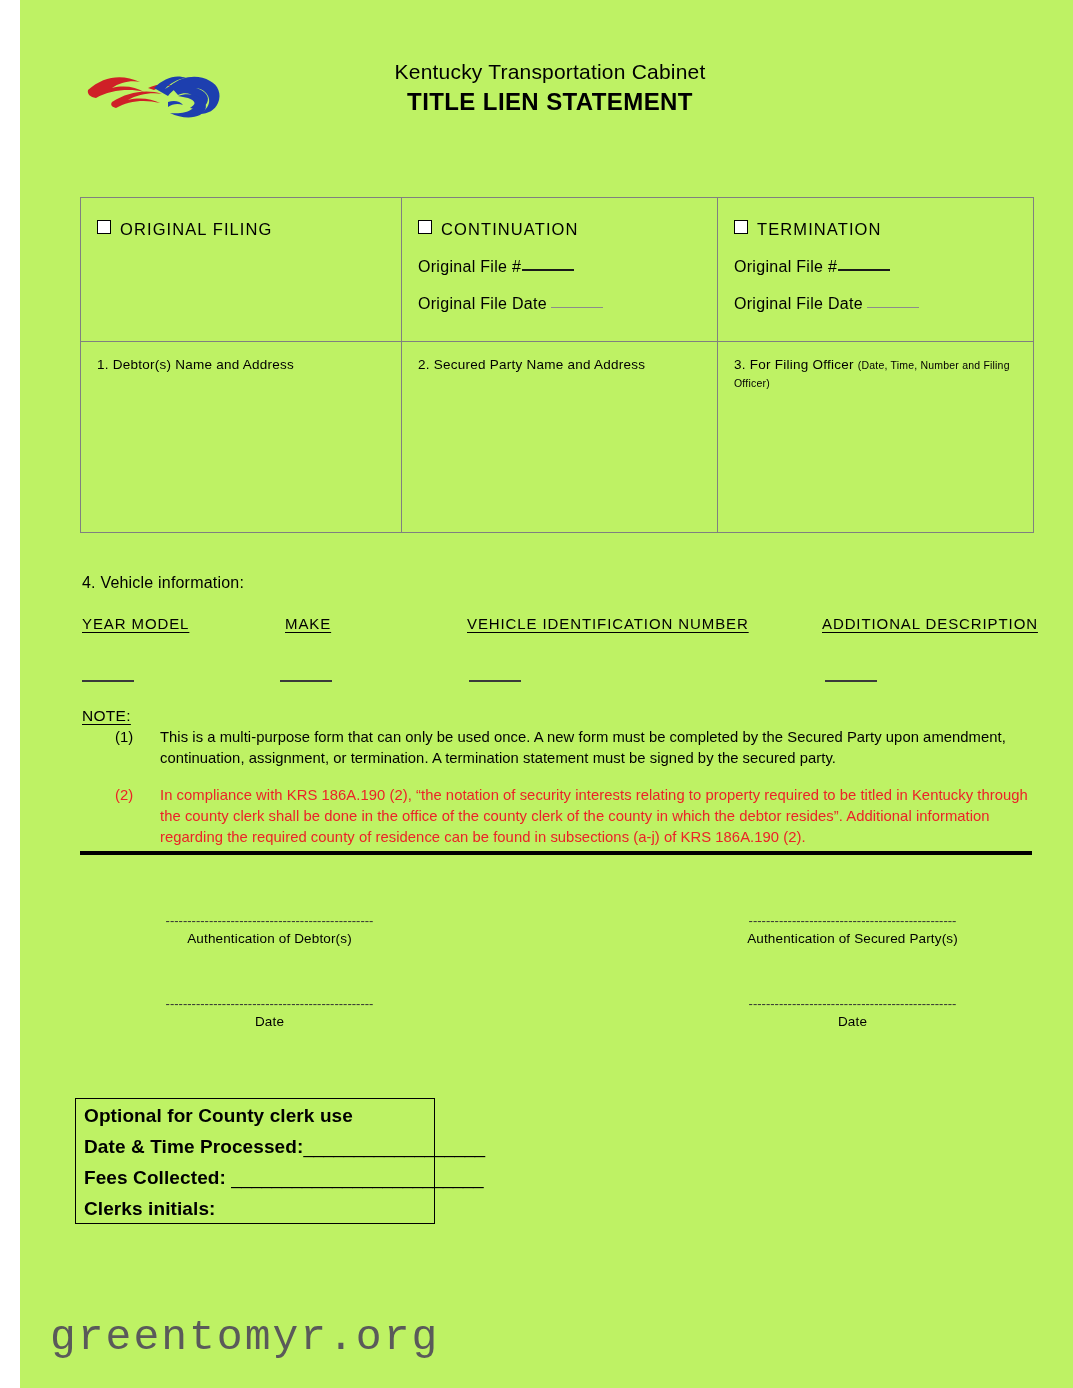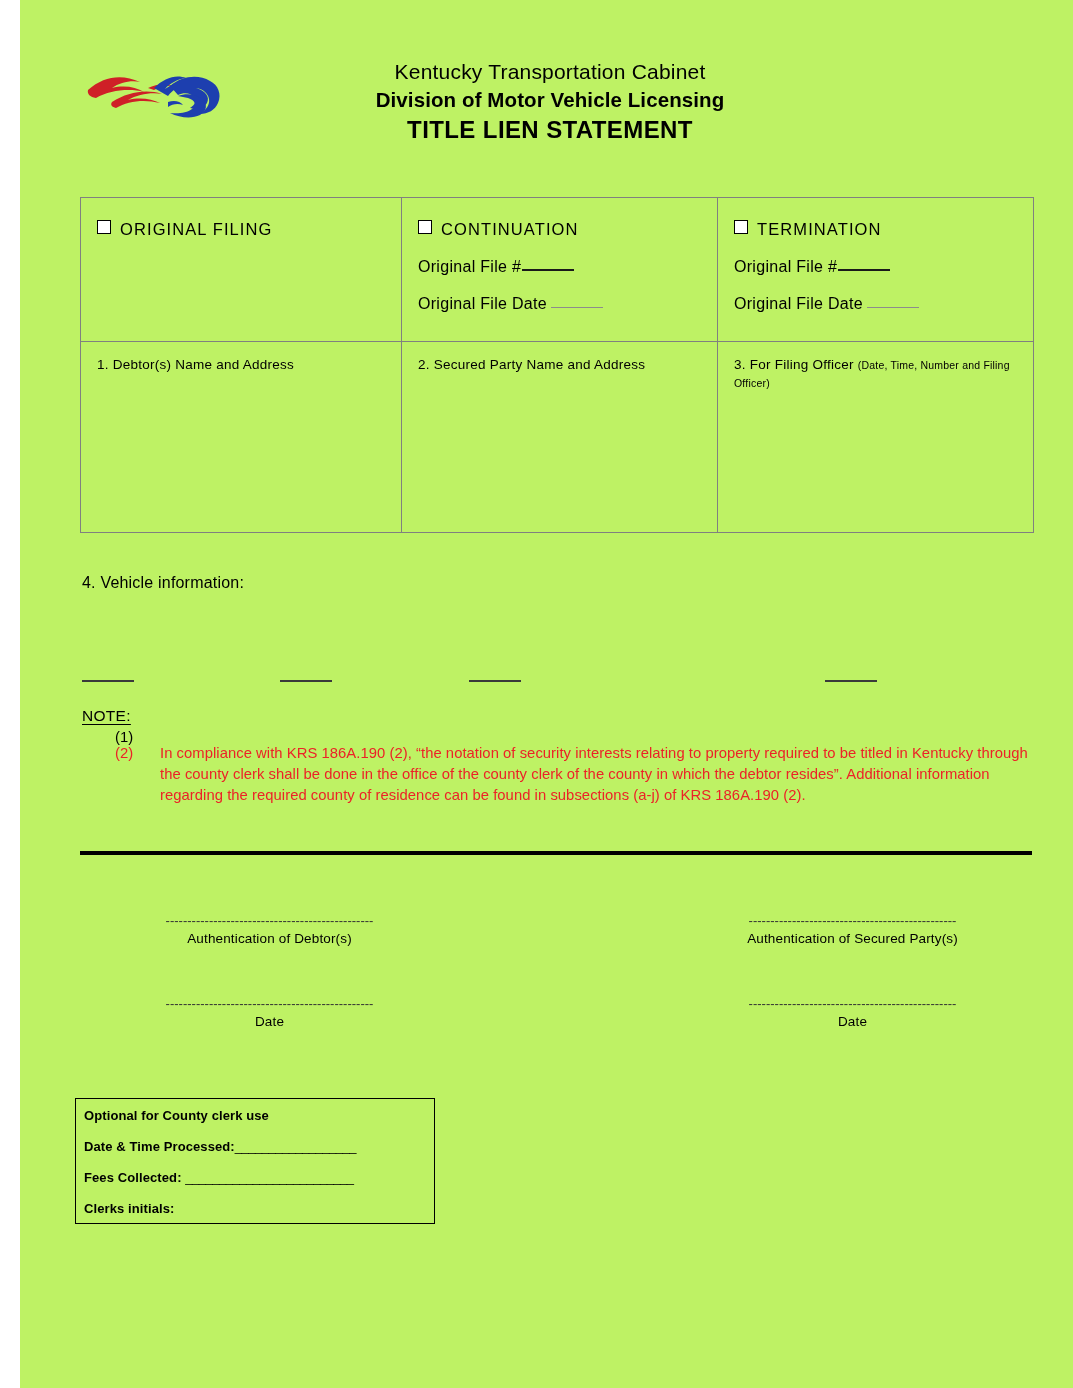--- a/index.html
+++ b/index.html
@@ -272,21 +272,21 @@
     position: absolute;
     left: 55px;
     top: 1098px;
     width: 360px;
     height: 126px;
     border: 1.6px solid #000;
     box-sizing: border-box;
     padding: 9px 0 0 8px;
   }
   .clerk-line {
-    font-size: 13px;
+    font-size: 19px;
     font-weight: bold;
     line-height: 16px;
     margin-bottom: 15px;
     letter-spacing: 0.1px;
     white-space: nowrap;
   }
   .clerk-line:last-child { margin-bottom: 0; }
   .dash-fill {
     font-weight: normal;
     letter-spacing: -0.5px;
@@ -320,21 +320,20 @@
 
         <path d="M72 30 C82 20, 94 16, 104 20 C96 21, 88 25, 83 31 C92 24, 102 22, 110 25 C100 26, 91 31, 86 38 Z" fill="#1d3faf"></path>
         <path d="M88 28 C100 18, 116 16, 128 23 C136 27, 140 36, 136 45 C133 52, 126 56, 118 56 C124 52, 128 47, 127 41 C126 35, 121 31, 114 30 C124 33, 128 39, 125 45 C122 50, 115 52, 108 50 C113 47, 115 43, 112 39 C109 35, 102 34, 96 37 Z" fill="#1d3faf"></path>
         <path d="M96 38 C104 35, 114 36, 120 41 C126 46, 125 53, 118 57 C110 61, 98 60, 88 55 C96 56, 105 55, 110 51 C115 47, 113 42, 106 40 Z" fill="#1d3faf"></path>
         <path d="M86 44 C92 42, 98 43, 101 47 C96 45, 90 46, 86 49 Z" fill="#1d3faf"></path>
       </svg>
     </div>
 
     <div id="title-block">
       <div class="title-line1">Kentucky Transportation Cabinet</div>
-      <div class="title-line2">Division of Motor Vehicle Licensing</div>
       <div class="title-line3">TITLE LIEN STATEMENT</div>
     </div>
 
   </div>
 
   <table id="filing-table">
     <tbody>
         <tr class="row-top">
       <td class="col-1">
         <div class="cell-pad">
@@ -383,33 +382,40 @@
             <span class="small-note">(Date, Time, Number and Filing Officer)</span>
           </div>
         </div>
       </td>
     </tr>
   </tbody>
     </table>
 
   <div id="vehicle-heading">4. Vehicle information:</div>
 
+  <div id="vehicle-headers">
+    <span class="vh" id="vh-year">YEAR MODEL</span>
+    <span class="vh" id="vh-make">MAKE</span>
+    <span class="vh" id="vh-vin">VEHICLE IDENTIFICATION NUMBER</span>
+    <span class="vh" id="vh-desc">ADDITIONAL DESCRIPTION</span>
+  </div>
 
   <div id="vehicle-blanks">
     <span class="vblank" id="vb-1"></span>
     <span class="vblank" id="vb-2"></span>
     <span class="vblank" id="vb-3"></span>
     <span class="vblank" id="vb-4"></span>
   </div>
 
   <div id="note-label">NOTE:</div>
 
   <div id="note-list">
     <div class="note-item">
       <span class="note-num">(1)</span>
+      <span>This is a multi-purpose form that can only be used once.  A new form must be completed by the Secured Party upon amendment, continuation, assignment, or termination. A termination statement must be signed by the secured party.</span>
     </div>
     <div class="note-item note-red">
       <span class="note-num">(2)</span>
       <span>In compliance with KRS 186A.190 (2), “the notation of security interests relating to property required to be titled in Kentucky through the county clerk shall be done in the office of the county clerk of the county in which the debtor resides”.  Additional information regarding the required county of residence can be found in subsections (a-j) of KRS 186A.190 (2).</span>
     </div>
   </div>
 
   <div id="thick-rule"></div>
 
   <div id="signature-area">
@@ -432,14 +438,15 @@
     </div>
   </div>
 
   <div id="clerk-box">
     <div class="clerk-line">Optional for County clerk use</div>
     <div class="clerk-line"><span>Date &amp; Time Processed:</span><span class="dash-fill">__________________</span></div>
     <div class="clerk-line"><span>Fees Collected:</span>&nbsp;<span class="dash-fill">_________________________</span></div>
     <div class="clerk-line"><span>Clerks initials:</span></div>
   </div>
 
+  <div id="watermark">greentomyr.org</div>
 
 </div>
 
 </body></html>

